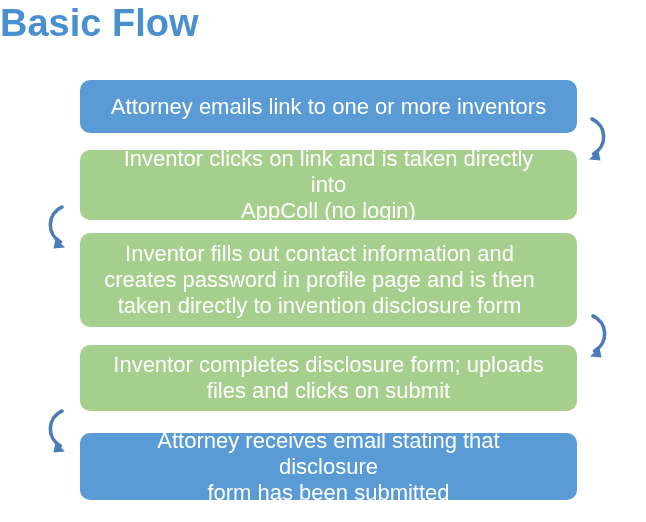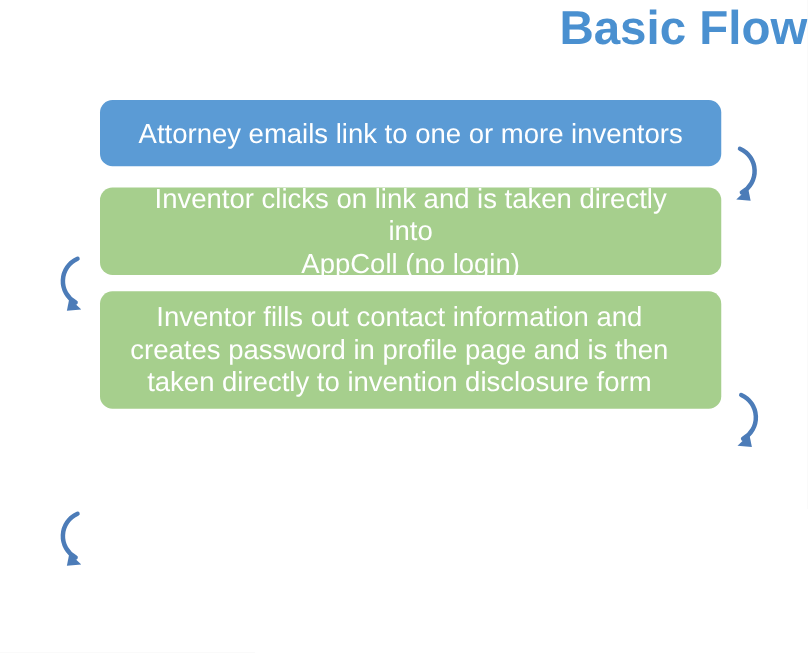--- a/index.html
+++ b/index.html
@@ -15,21 +15,21 @@
   .canvas{
     position:relative;
     width:646px;height:522px;
     background:var(--bg);
     overflow:hidden;
     margin:0 auto;
   }
   .title{
     position:absolute;
     top:2px;left:0;width:100%;
-    text-align:right;
+    text-align:left;
     font-size:38px;
     font-weight:bold;
     letter-spacing:0px;
     color:var(--title-text);
   }
   .step{
     position:absolute;
     left:80px;width:497px;
     box-sizing:border-box;
     border-radius:10px;
@@ -72,20 +72,24 @@
 <div class="canvas">
 
   <div class="title">Basic Flow</div>
 
   <div class="step step1 box-blue">Attorney emails link to one or more inventors</div>
   <div class="step step2 box-green">Inventor clicks on link and is taken directly into
 AppColl (no login)</div>
   <div class="step step3 box-green">Inventor fills out contact information and
 creates password in profile page and is then
 taken directly to invention disclosure form</div>
+  <div class="step step4 box-green">Inventor completes disclosure form; uploads
+files and clicks on submit</div>
+  <div class="step step5 box-blue">Attorney receives email stating that disclosure
+form has been submitted</div>
 
   <svg class="arrow a1" viewBox="0 0 26 52" aria-hidden="true">
     <path d="M 6 5 A 19.5 19.5 0 0 1 7.5 40"></path>
     <path class="head" d="M 12.5 36.5 L 3 45.5 L 14.5 46.5 Z"></path>
   </svg>
 
   <svg class="arrow a2" viewBox="0 0 26 52" aria-hidden="true">
     <path d="M 20 5 A 19.5 19.5 0 0 0 18.5 40"></path>
     <path class="head" d="M 13.5 36.5 L 23 45.5 L 11.5 46.5 Z"></path>
   </svg>

